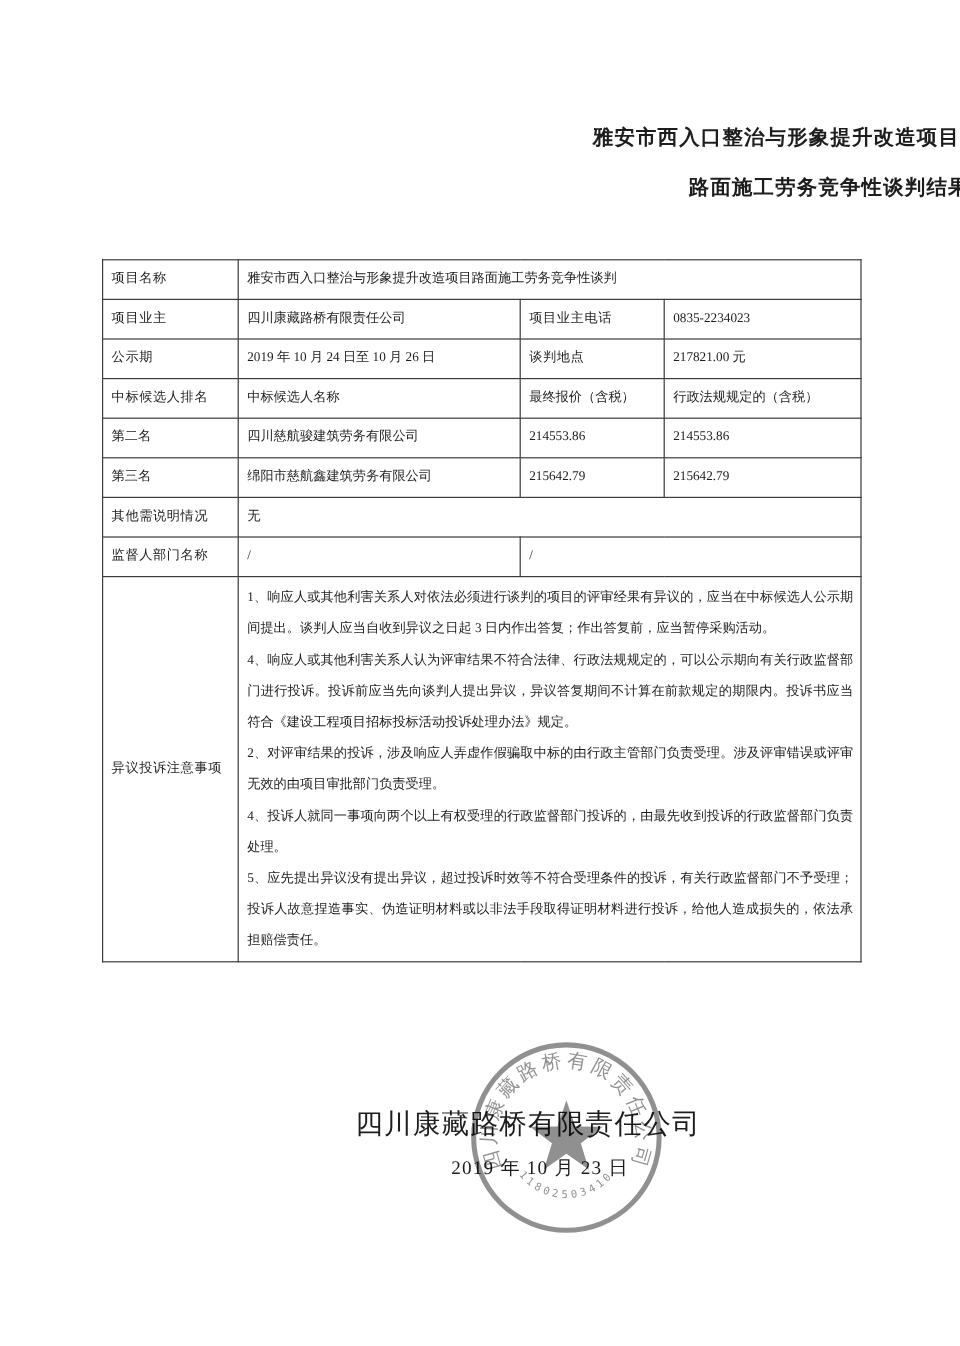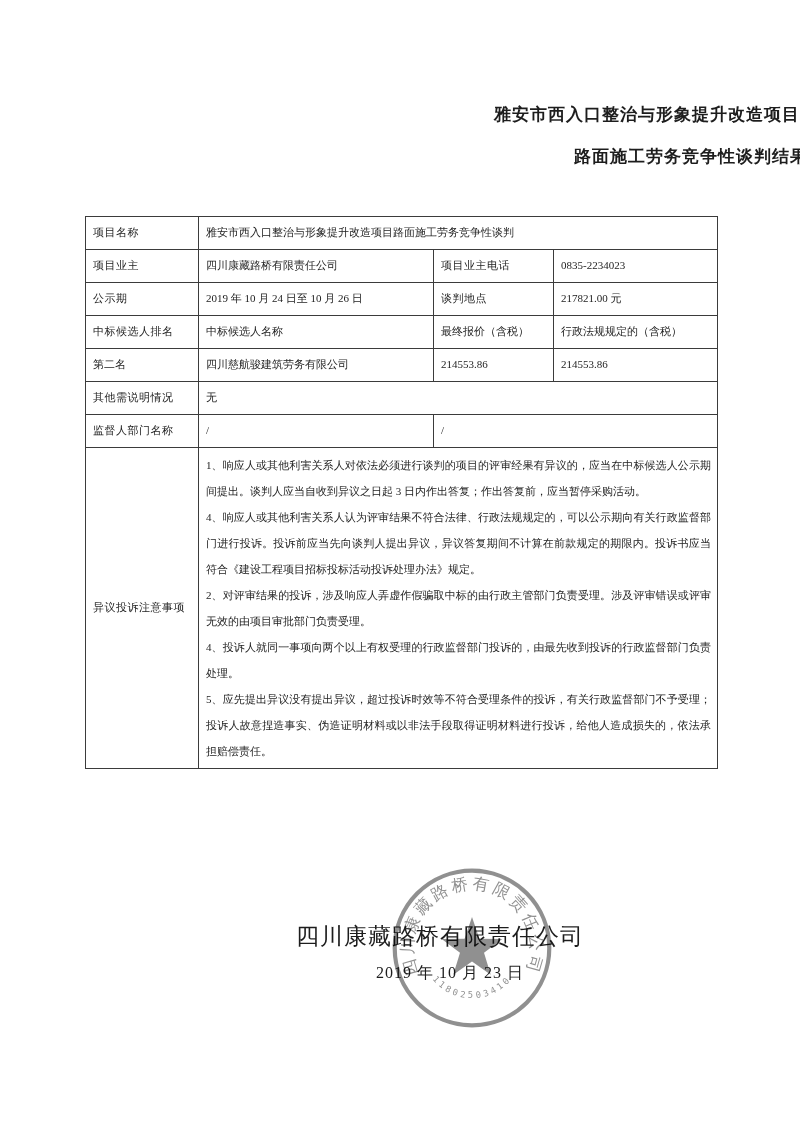--- a/index.html
+++ b/index.html
@@ -108,20 +108,26 @@
         <td>最终报价（含税）</td>
         <td>行政法规规定的（含税）</td>
       </tr>
       <tr class="h30">
         <td>第二名</td>
         <td>四川慈航骏建筑劳务有限公司</td>
         <td>214553.86</td>
         <td>214553.86</td>
       </tr>
       <tr class="h30">
+        <td>第三名</td>
+        <td>绵阳市慈航鑫建筑劳务有限公司</td>
+        <td>215642.79</td>
+        <td>215642.79</td>
+      </tr>
+      <tr class="h30">
         <td class="label">其他需说明情况</td>
         <td colspan="3">无</td>
       </tr>
       <tr class="h30">
         <td class="label">监督人部门名称</td>
         <td>/</td>
         <td colspan="2">/</td>
       </tr>
       <tr>
         <td class="label">异议投诉注意事项</td>

